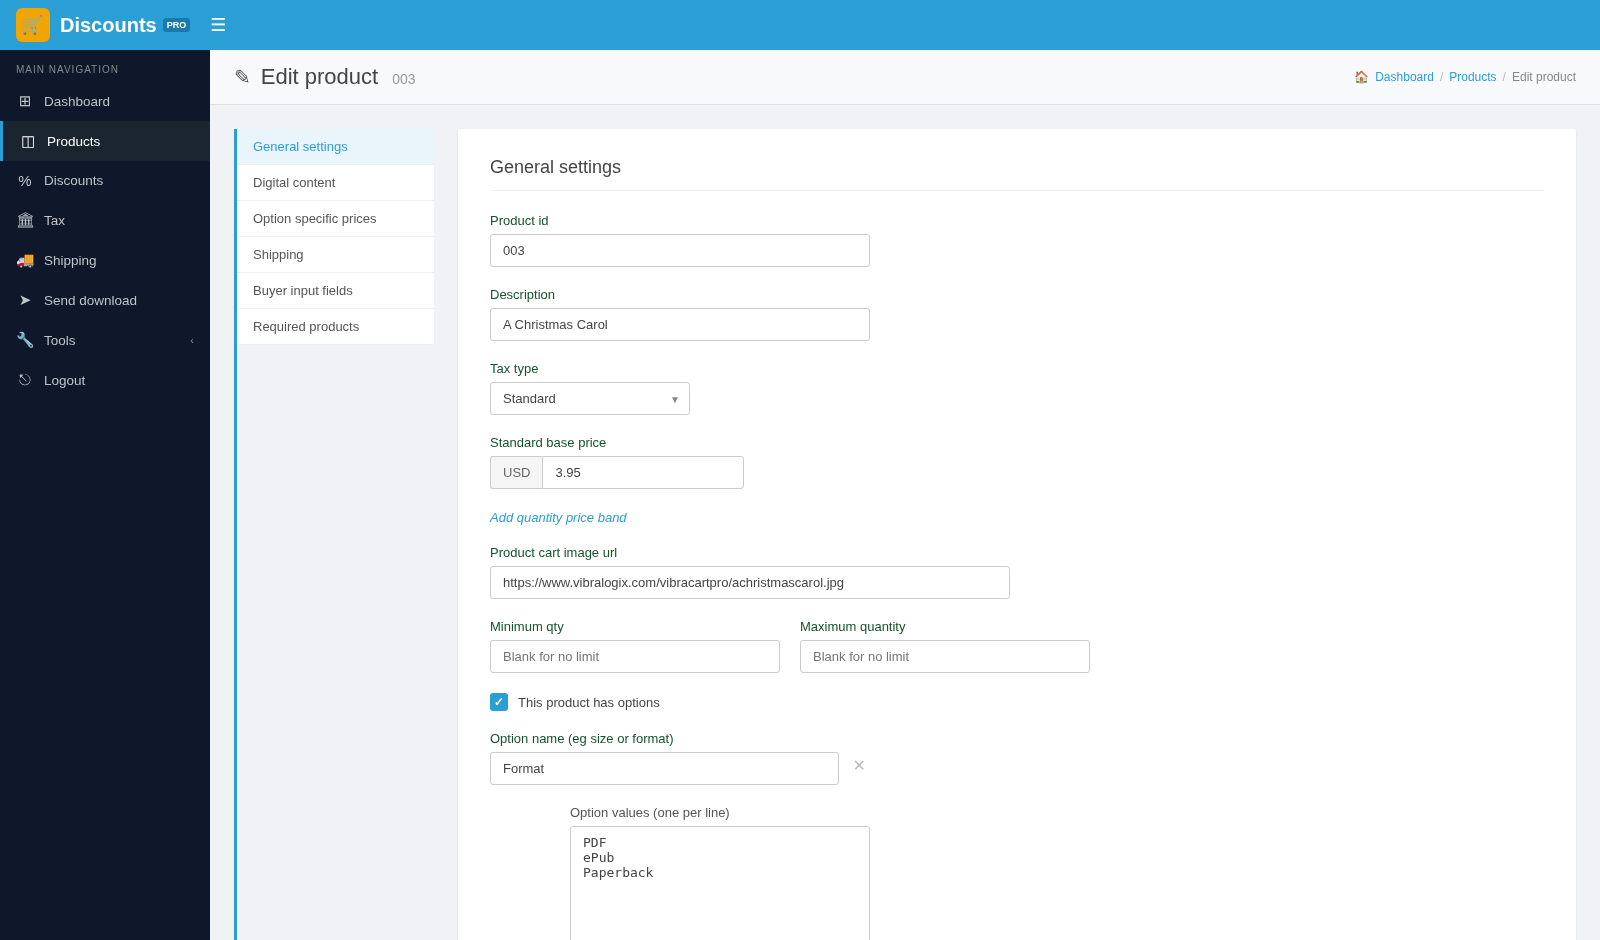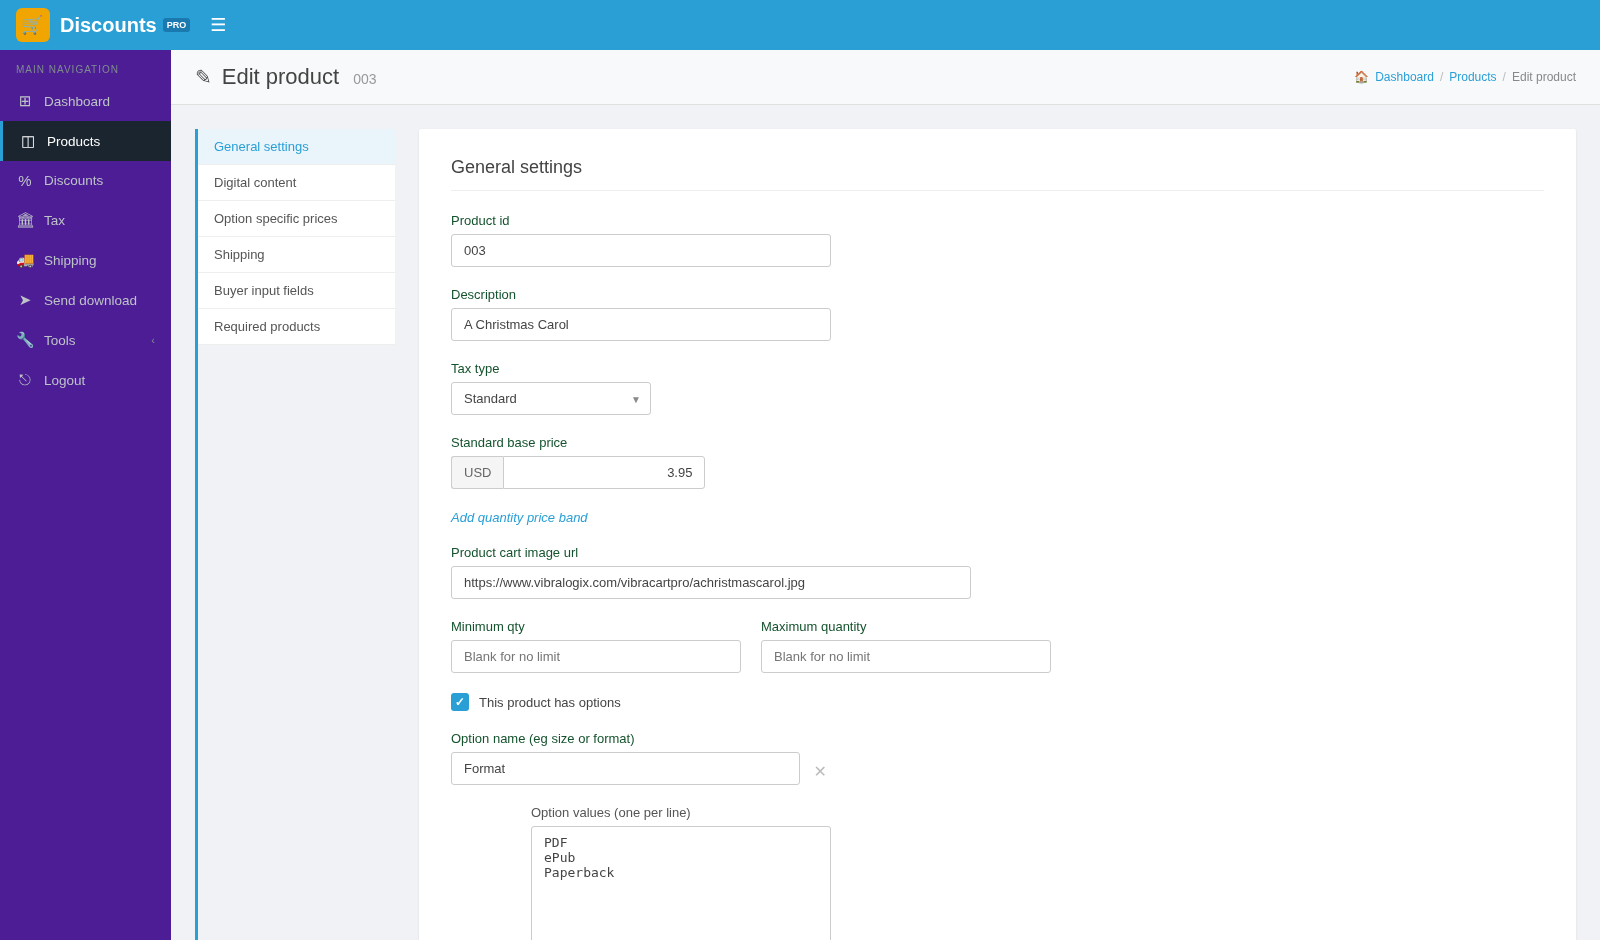--- a/index.html
+++ b/index.html
@@ -51,22 +51,22 @@
 
     
     .app-body {
       display: flex;
       flex: 1;
       overflow: hidden;
     }
 
     
     .sidebar {
-      width: 171px;
-      background: #4c1d95;
+      width: 210px;
+      background: #0f172a;
       color: #aab4be;
       display: flex;
       flex-direction: column;
       flex-shrink: 0;
       overflow-y: auto;
     }
     .sidebar-section-label {
       font-size: 10px;
       text-transform: uppercase;
       letter-spacing: 1px;
@@ -242,21 +242,20 @@
       white-space: nowrap;
     }
     .price-input {
       flex: 1;
       padding: 8px 12px;
       border: 1px solid #ccc;
       border-radius: 0 3px 3px 0;
       font-size: 13px;
       color: #444;
       outline: none;
-      text-align: right;
     }
 
     .link-add {
       color: #2a9fd6;
       text-decoration: none;
       font-size: 13px;
       cursor: pointer;
       font-style: italic;
     }
 
@@ -289,21 +288,21 @@
       font-size: 12px;
       font-weight: bold;
     }
     .checkbox-label {
       font-size: 13px;
       color: #444;
     }
 
     .option-row {
       display: flex;
-      align-items: flex-end;
+      align-items: flex-start;
       gap: 10px;
       max-width: 380px;
     }
     .option-row .form-control { flex: 1; max-width: none; }
     .option-delete-btn {
       background: none;
       border: none;
       cursor: pointer;
       color: #bbb;
       font-size: 16px;

